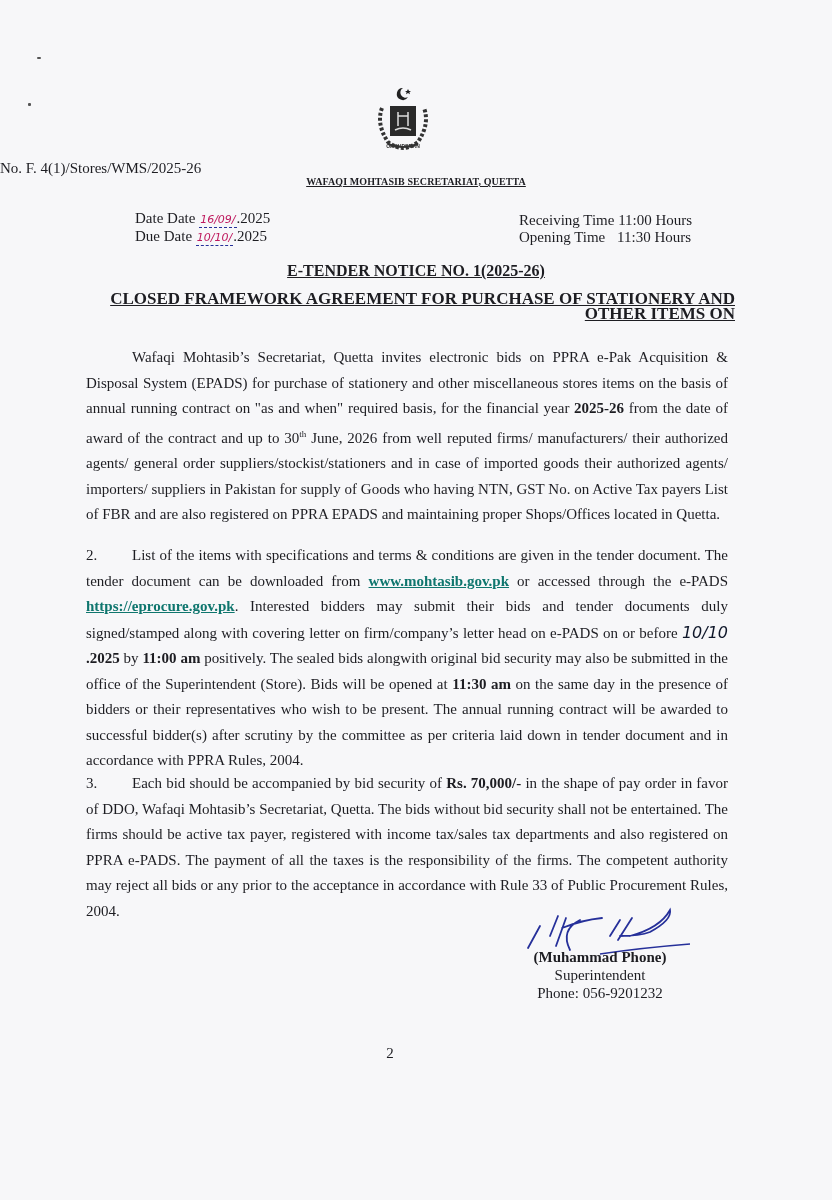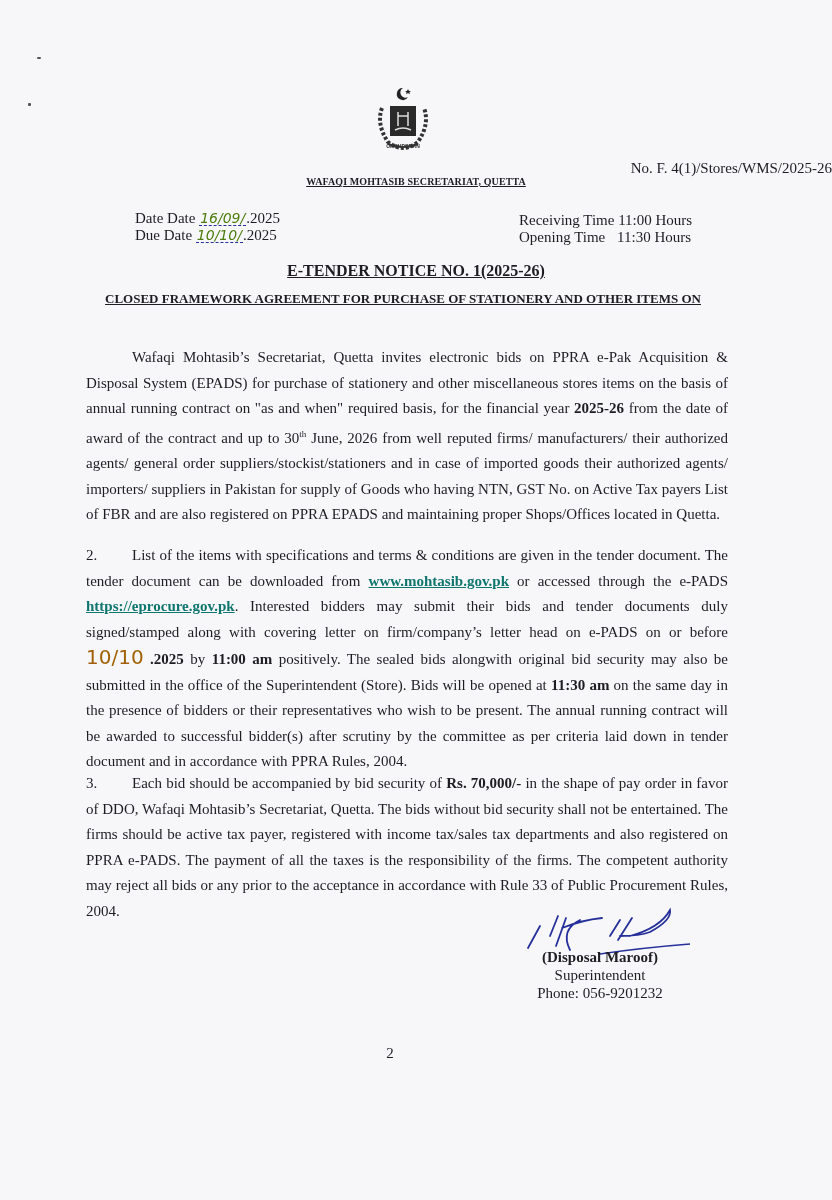--- a/index.html
+++ b/index.html
@@ -10,47 +10,47 @@
     color: #1d1d22;
     position: relative;
   }
   .page { position: absolute; left: 0; top: 0; width: 832px; height: 1200px; }
   .speck { position: absolute; background: #555; border-radius: 1px; }
 
   .emblem { position: absolute; left: 368px; top: 84px; width: 70px; height: 70px; }
   .emblem-caption { position: absolute; left: 370px; top: 143px; width: 66px; text-align: center;
     font-family: "Liberation Sans", sans-serif; font-size: 5px; font-weight: bold; color: #333; }
 
-  .ref-no { position: absolute; left: 0; width: 832px; top: 160px; text-align: right; font-size: 15px; }
+  .ref-no { position: absolute; left: 0; width: 832px; top: 160px; text-align: left; font-size: 15px; }
   .org { position: absolute; left: 0; width: 832px; top: 176px; text-align: center; font-size: 10px;
     font-weight: bold; text-decoration: underline; letter-spacing: 0.1px; }
 
   .dates { position: absolute; left: 135px; top: 210px; font-size: 15px; line-height: 17px; }
   .dates .row { white-space: nowrap; }
-  .hand { font-family: "DejaVu Sans", sans-serif; color: #4d7c0f; font-size: 14px; font-style: italic;
+  .hand { font-family: "DejaVu Sans", sans-serif; color: #be185d; font-size: 11px; font-style: italic;
     display: inline-block; border-bottom: 1px dashed #26309a; line-height: 14px; padding: 0 1px; }
   .times { position: absolute; left: 519px; top: 212px; font-size: 15px; line-height: 17px; }
   .times .row { white-space: nowrap; }
   .times .gap { display: inline-block; width: 8px; }
 
   .notice-title { position: absolute; left: 0; width: 832px; top: 262px; text-align: center;
     font-size: 16px; font-weight: bold; text-decoration: underline; }
-  .subject { position: absolute; left: 78px; width: 650px; top: 291px; text-align: center;
-    font-size: 13px; font-weight: bold; line-height: 15px; text-decoration: underline; }
+  .subject { position: absolute; left: 85px; width: 650px; top: 291px; text-align: right;
+    font-size: 17px; font-weight: bold; line-height: 15px; text-decoration: underline; }
 
   .para { position: absolute; left: 86px; width: 642px; font-size: 15px; line-height: 25.5px;
     text-align: justify; }
   .para .indent { display: inline-block; width: 46px; }
   .para .num { display: inline-block; width: 46px; }
   .para b { font-weight: bold; }
   .para a { color: #0f766e; text-decoration: underline; font-weight: bold; }
   .p1 { top: 345px; }
   .p2 { top: 543px; }
   .p3 { top: 771px; }
-  .hand-inline { font-family: "DejaVu Sans", sans-serif; color: #a16207; font-size: 20px; }
+  .hand-inline { font-family: "DejaVu Sans", sans-serif; color: #0f172a; font-size: 16px; font-style: italic; }
 
   .signature { position: absolute; left: 510px; top: 906px; width: 190px; height: 60px; }
   .sign-block { position: absolute; left: 504px; top: 948px; width: 192px; text-align: center;
     font-size: 15px; line-height: 18px; }
   .sign-block .name { font-weight: bold; }
   .page-num { position: absolute; left: 0; width: 780px; top: 1045px; text-align: center; font-size: 15px; }
 </style>
 </head>
 <body>
 
@@ -104,19 +104,19 @@
   <div class="para p2"><span class="num">2.</span><span>List of the items with specifications and terms &amp; conditions are given in the tender document. The tender document can be downloaded from </span><a>www.mohtasib.gov.pk</a><span> or accessed through the e-PADS </span><a>https://eprocure.gov.pk</a><span>. Interested bidders may submit their bids and tender documents duly signed/stamped along with covering letter on firm/company’s letter head on e-PADS on or before </span><span class="hand-inline">10/10</span><b> .2025</b><span> by </span><b>11:00 am</b><span> positively. The sealed bids alongwith original bid security may also be submitted in the office of the Superintendent (Store). Bids will be opened at </span><b>11:30 am</b><span> on the same day in the presence of bidders or their representatives who wish to be present. The annual running contract will be awarded to successful bidder(s) after scrutiny by the committee as per criteria laid down in tender document and in accordance with PPRA Rules, 2004.</span></div>
 
   <div class="para p3"><span class="num">3.</span><span>Each bid should be accompanied by bid security of </span><b>Rs. 70,000/-</b><span> in the shape of pay order in favor of DDO, Wafaqi Mohtasib’s Secretariat, Quetta. The bids without bid security shall not be entertained. The firms should be active tax payer, registered with income tax/sales tax departments and also registered on PPRA e-PADS. The payment of all the taxes is the responsibility of the firms. The competent authority may reject all bids or any prior to the acceptance in accordance with Rule 33 of Public Procurement Rules, 2004.</span></div>
 
   <svg class="signature" viewBox="0 0 190 60">
     <path d="M18 42 L30 20 M40 30 L48 10 M46 40 L56 12 M52 22 q20 -8 40 -10 M60 44 q-10 -20 10 -30 M100 30 L110 14 M108 34 L122 12 M120 30 q30 -8 40 -26 q2 10 -20 22 q-10 4 -30 4" fill="none" stroke="#26309a" stroke-width="1.8" stroke-linecap="round"></path>
     <path d="M90 48 q40 -6 90 -10" fill="none" stroke="#26309a" stroke-width="1.4"></path>
   </svg>
 
   <div class="sign-block">
-    <div class="name">(Disposal Maroof)</div>
+    <div class="name">(Muhammad Phone)</div>
     <div>Superintendent</div>
     <div>Phone: 056-9201232</div>
   </div>
 
   <div class="page-num">2</div>
 </div>
 
 </body></html>

